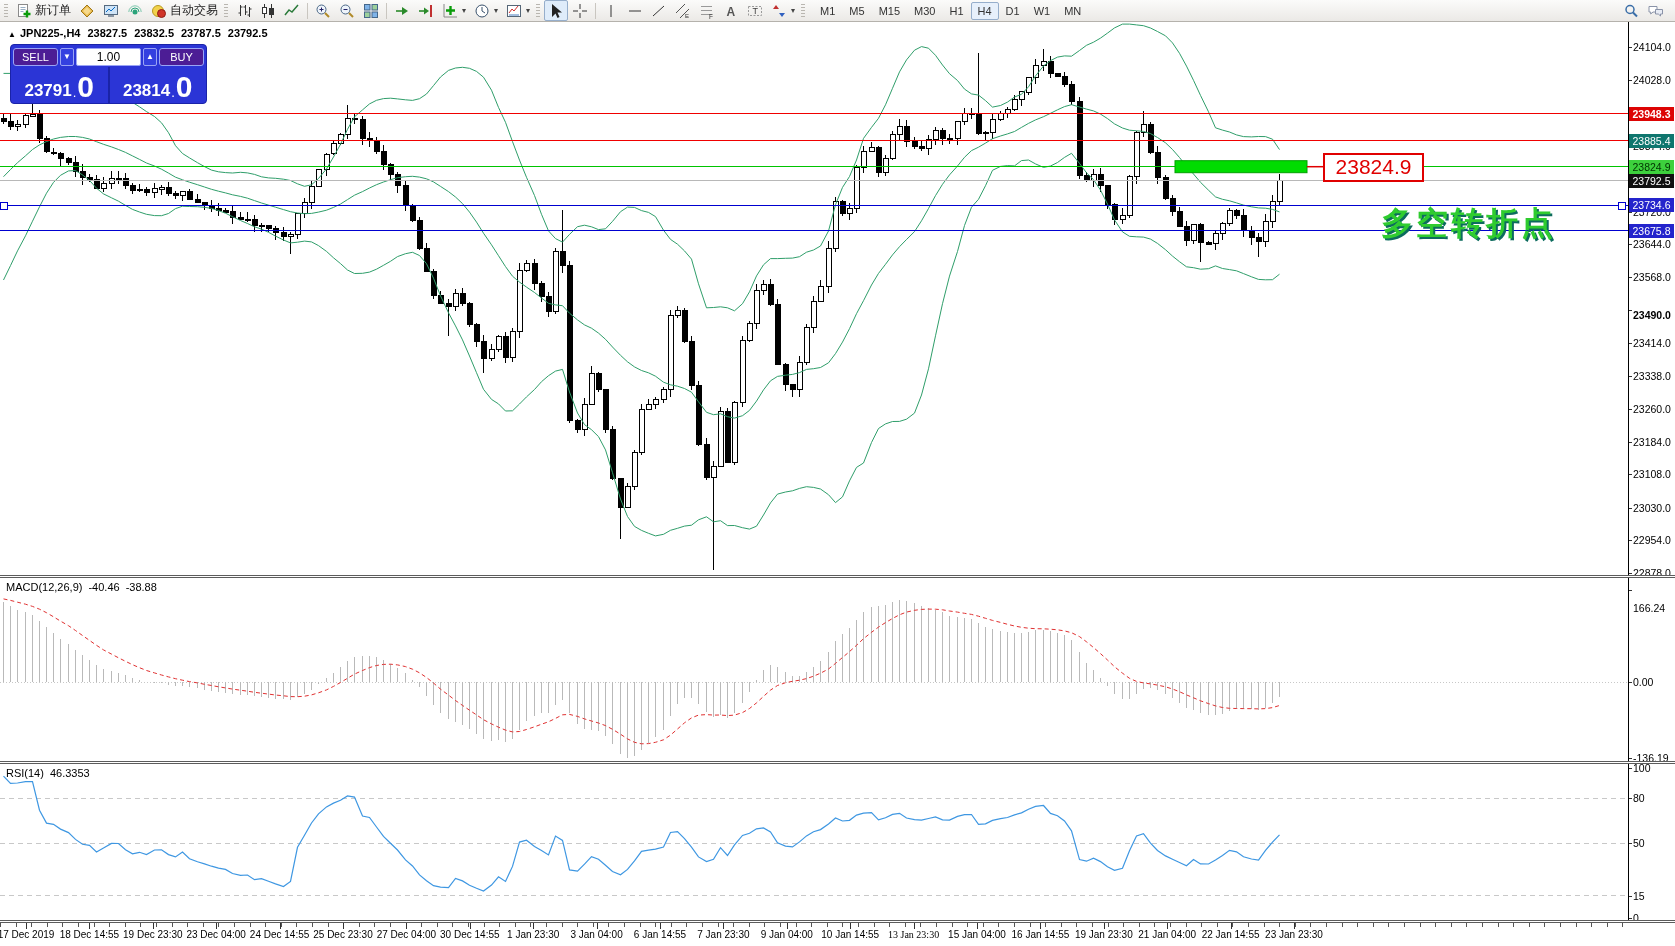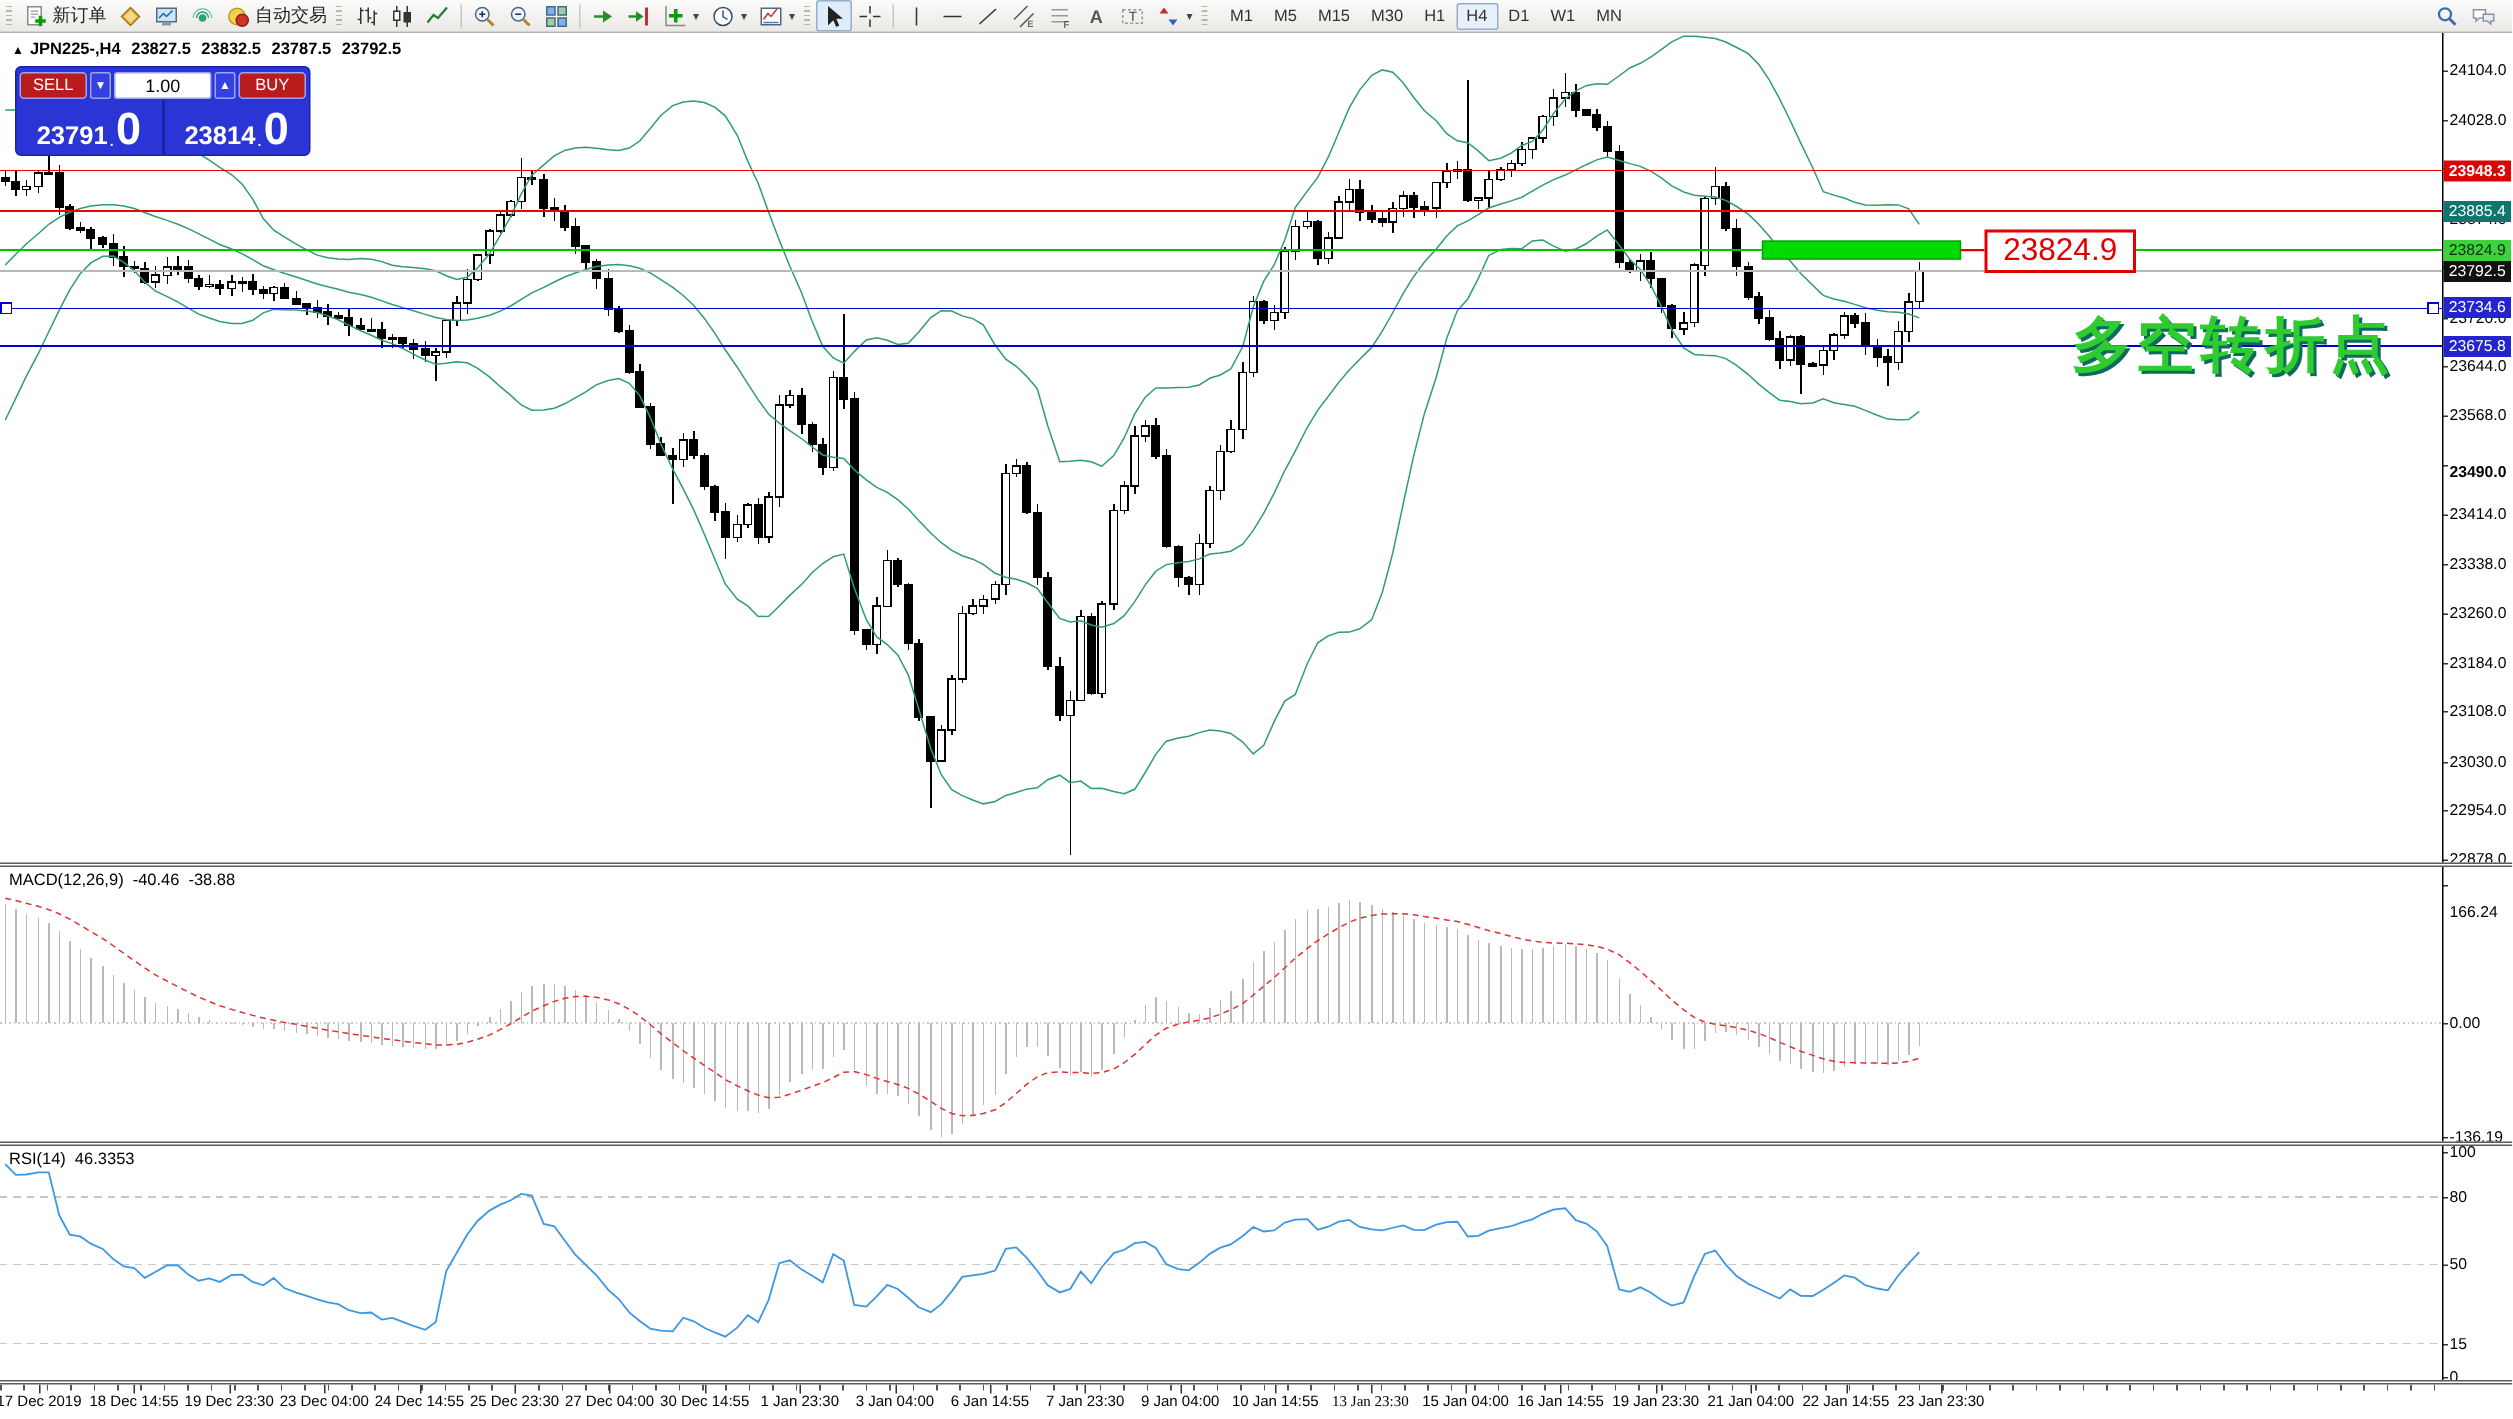--- a/index.html
+++ b/index.html
@@ -34,35 +34,35 @@
   .chart-title span{margin-right:7px;}
   .chart-title .tri{font-size:8px;margin-right:4px;}
   .ind-label{position:absolute;left:6px;font-size:11px;color:#000;z-index:6;}
   .ind-label span{margin-right:6px;}
   
   #one-click{position:absolute;left:10px;top:44px;width:197px;height:60px;background:#2b35d6;
              border:1px solid #1a23a8;border-radius:4px;z-index:7;box-sizing:border-box;
              display:flex;flex-direction:column;color:#fff;}
   #oc-top{display:flex;align-items:center;height:22px;padding:2px 2px 0 2px;gap:2px;box-sizing:border-box;}
   .oc-btn{flex:0 0 45px;height:18px;line-height:16px;text-align:center;font-size:11px;color:#fff;
-          background:#b91c1c;border:1px solid #9aa4f5;border-radius:3px;box-sizing:border-box;}
+          background:#4c1d95;border:1px solid #9aa4f5;border-radius:3px;box-sizing:border-box;}
   .oc-spin{flex:0 0 14px;height:18px;line-height:16px;text-align:center;font-size:8px;color:#fff;
            background:#3440e0;border:1px solid #9aa4f5;border-radius:2px;box-sizing:border-box;}
   #oc-vol{flex:1 1 auto;height:18px;border:1px solid #9aa4f5;border-radius:2px;font-size:12px;
           text-align:center;color:#000;background:#fff;min-width:0;box-sizing:border-box;font-family:inherit;}
   #oc-prices{flex:1;display:flex;}
   .oc-price{flex:1;display:flex;align-items:flex-end;justify-content:center;padding-bottom:3px;}
   .oc-price:first-child{border-right:2px solid #1a23a8;}
   .price-main{font-size:17px;font-weight:bold;line-height:19px;}
   .price-dot{font-size:13px;line-height:15px;margin:0 1px;}
   .price-big{font-size:30px;font-weight:bold;line-height:26px;}
   
   #callout{position:absolute;left:1323px;top:153px;width:97px;height:25px;border:2px solid #e00000;
            background:#fff;color:#e00000;font-size:21px;line-height:24px;text-align:center;z-index:5;}
-  #cn-note{position:absolute;left:1381px;top:202px;font-size:40px;font-weight:bold;color:#2fcc2f;
+  #cn-note{position:absolute;left:1381px;top:202px;font-size:32px;font-weight:bold;color:#2fcc2f;
            text-shadow:2px 2px 0 #0d6b5e;letter-spacing:3px;z-index:5;white-space:nowrap;}
   
   #time-ticks{position:absolute;left:0;top:923px;width:1628px;height:4px;z-index:1;
               background:repeating-linear-gradient(90deg,#555 0 1px,transparent 1px 15.6px);}
   .t-label{position:absolute;top:929px;font-size:10px;color:#000;transform:translateX(-50%);
            white-space:nowrap;z-index:1;}
   .t-tick{position:absolute;top:923px;width:1px;height:6px;background:#333;z-index:1;}
 </style>
 </head>
 <body>

